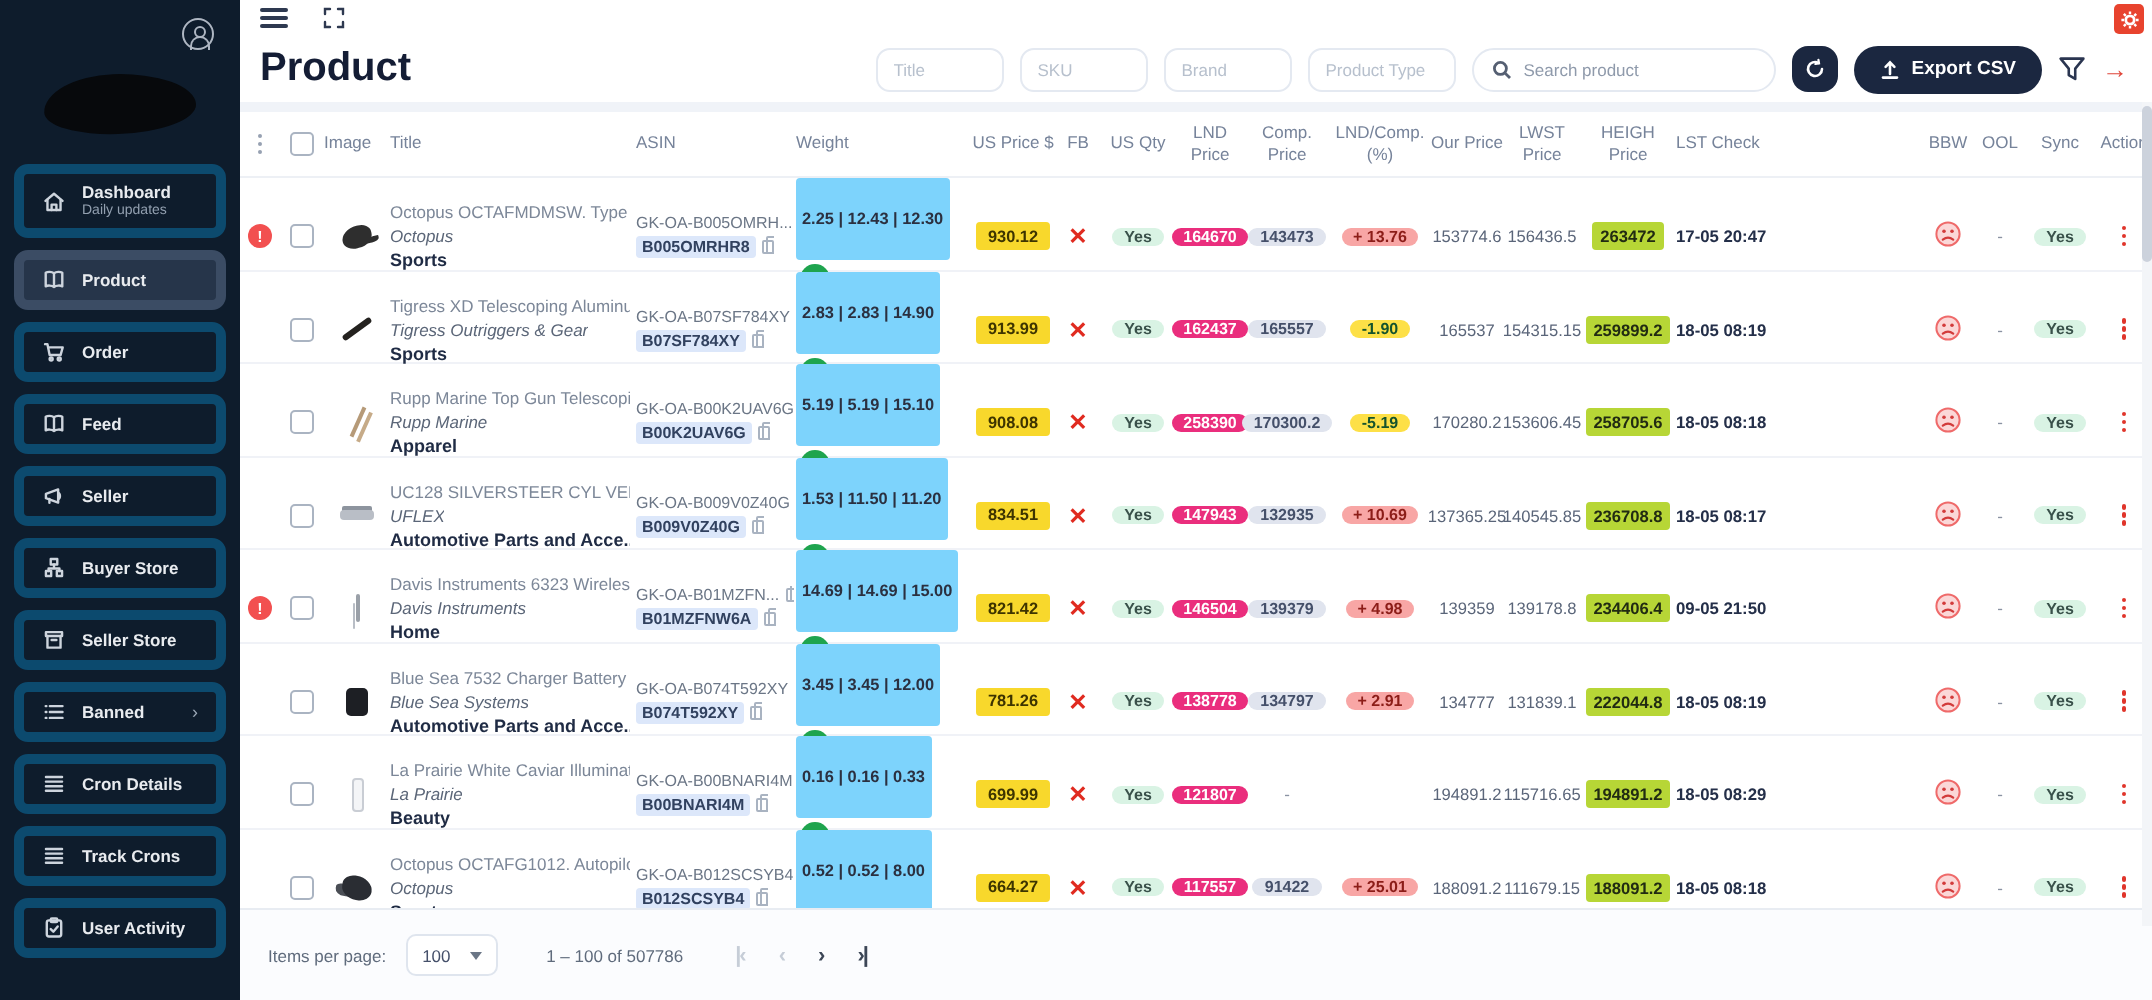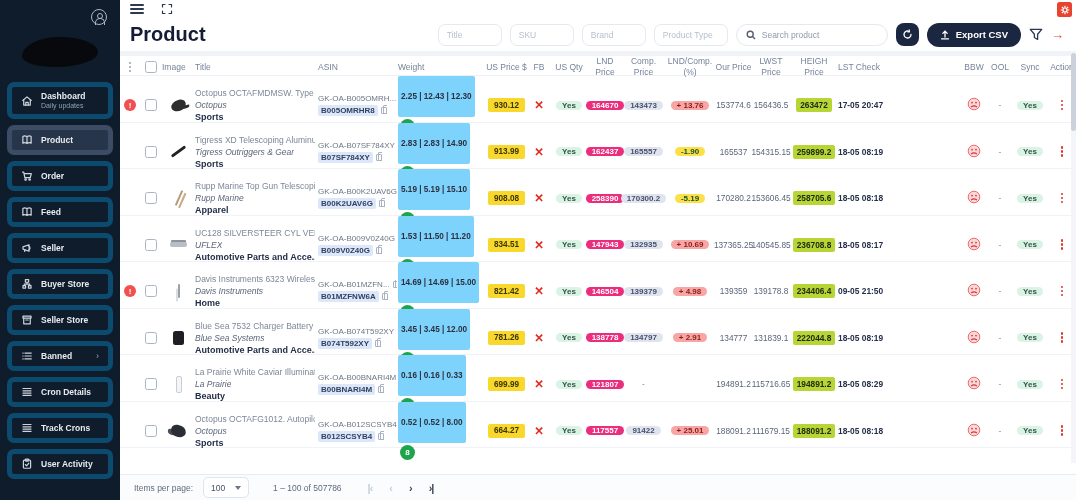--- a/index.html
+++ b/index.html
@@ -40,21 +40,21 @@
   .mag { width:10px; height:10px; stroke:#555f72; stroke-width:1.4; fill:none; flex-shrink:0; }
   .sync-btn { width:23px; height:23px; border-radius:8px; background:#1b2740; display:flex; align-items:center; justify-content:center; cursor:pointer; flex-shrink:0; }
   .export-btn { height:24px; border-radius:12px; background:#1b2740; color:#fff; font-size:9.5px; font-weight:700; display:flex; align-items:center; gap:6px; padding:0 13px; cursor:pointer; flex-shrink:0; }
   .funnel { width:14px; height:13px; stroke:#2a3550; stroke-width:1.2; fill:none; stroke-linejoin:round; cursor:pointer; }
   .arrow-right { color:#e0483c; font-size:13px; font-weight:700; cursor:pointer; }
   .divider { height:5px; background:#f0f3f8; }
 
   
   .tbl { flex:1; min-height:0; overflow:hidden; position:relative; }
   .thead, .trow { display:grid; grid-template-columns:20px 22px 33px 123px 80px 87px 43px 22px 38px 34px 43px 50px 37px 38px 48px 54px minmax(0,1fr) 28px 24px 36px 28px; align-items:center; }
-  .thead { height:20px; font-size:8.5px; color:#76839a; border-bottom:1px solid #edf0f5; line-height:1.3; }
+  .thead { height:33px; font-size:8.5px; color:#76839a; border-bottom:1px solid #edf0f5; line-height:1.3; }
   .trow { height:46.5px; border-bottom:1px solid #f0f2f7; font-size:8.5px; color:#556072; }
   .c { display:flex; align-items:center; justify-content:center; text-align:center; min-width:0; }
   .c.left { justify-content:flex-start; text-align:left; }
   .c.col { flex-direction:column; align-items:flex-start; justify-content:center; gap:2px; }
   .hdots { display:flex; flex-direction:column; gap:2px; }
   .hdots i { width:2.2px; height:2.2px; border-radius:50%; background:#97a1b2; }
   .cbx { width:12px; height:12px; border:1.4px solid #aab4c2; border-radius:2.5px; background:#fff; cursor:pointer; }
   .alert-ic { width:12px; height:12px; border-radius:50%; background:#f25050; color:#fff; font-size:8px; font-weight:800; display:flex; align-items:center; justify-content:center; }
   .pimg { width:24px; height:24px; display:flex; align-items:center; justify-content:center; }
   .s-octopus { width:15px; height:11px; background:#2e2e2e; border-radius:60% 40% 55% 45%; transform:rotate(-14deg); box-shadow:7px 3px 0 -4px #2e2e2e; }
@@ -83,21 +83,21 @@
   .p-up   { background:#f8a6a5; color:#8c1d18; }
   .p-down { background:#fde047; color:#14532d; }
   .numtx { color:#5a6579; font-size:8.3px; white-space:nowrap; }
   .hichip { background:#b7d636; color:#212b12; font-weight:700; padding:2px 4px; border-radius:2px; font-size:8.3px; white-space:nowrap; }
   .lst { color:#242f49; font-weight:700; font-size:8.4px; white-space:nowrap; }
   .dash { color:#8a93a3; }
   .kebab { display:flex; flex-direction:column; gap:1.6px; cursor:pointer; padding:3px; }
   .kebab i { width:2.6px; height:2.6px; border-radius:50%; background:#e0352b; }
 
   
-  .tfoot { height:26px; border-top:1px solid #e8ecf2; background:#fbfcfe; display:flex; align-items:center; padding-left:14px; font-size:8.5px; color:#5f6b7c; gap:10px; flex-shrink:0; }
+  .tfoot { height:46px; border-top:1px solid #e8ecf2; background:#fbfcfe; display:flex; align-items:center; padding-left:14px; font-size:8.5px; color:#5f6b7c; gap:10px; flex-shrink:0; }
   .ipp-select { width:46px; height:21px; border:1px solid #dfe5ee; border-radius:5px; background:#fff; display:flex; align-items:center; justify-content:space-between; padding:0 7px; cursor:pointer; color:#45506a; }
   .caret { width:0; height:0; border-left:3.5px solid transparent; border-right:3.5px solid transparent; border-top:4px solid #6b7686; }
   .range { margin-left:14px; }
   .pager { display:flex; align-items:center; gap:17px; margin-left:16px; font-size:11px; }
   .pg { cursor:pointer; color:#3c4656; font-weight:700; letter-spacing:-1px; }
   .pg.dis { color:#c6cdd7; cursor:default; }
 
   .vscroll { position:absolute; right:0; top:51px; width:5px; height:412px; background:#f3f5f8; }
   .vscroll .thumb { position:absolute; top:2px; left:0; width:5px; height:78px; background:#ccd2dc; border-radius:3px; }
 </style>

